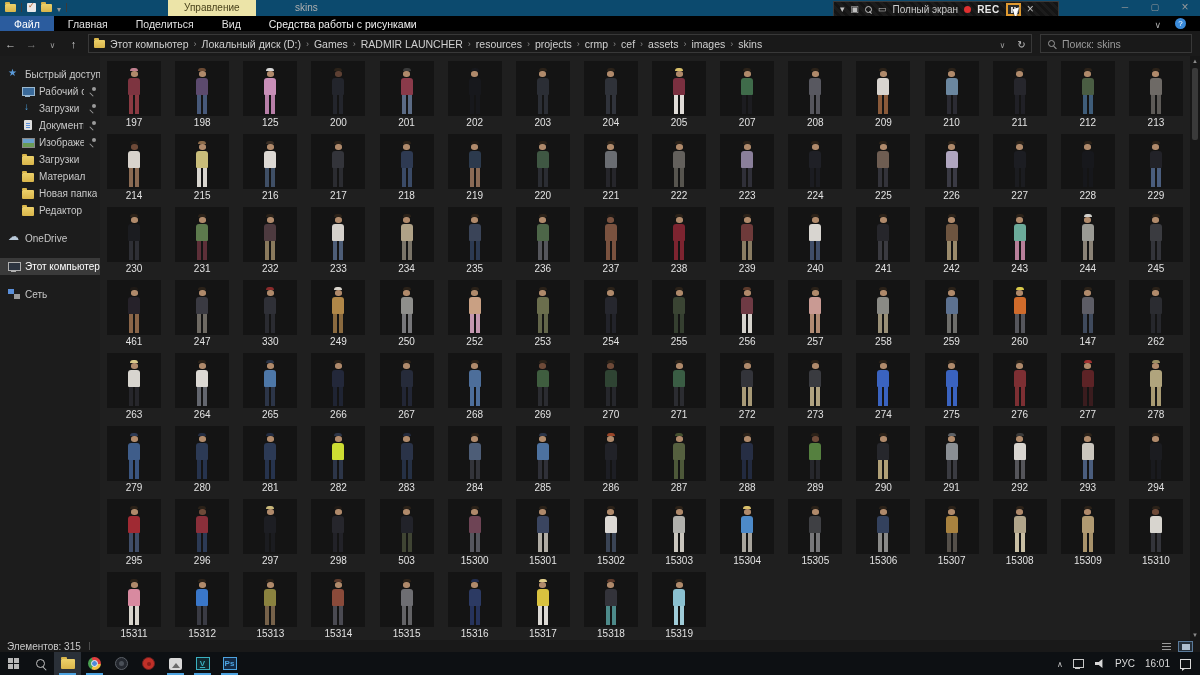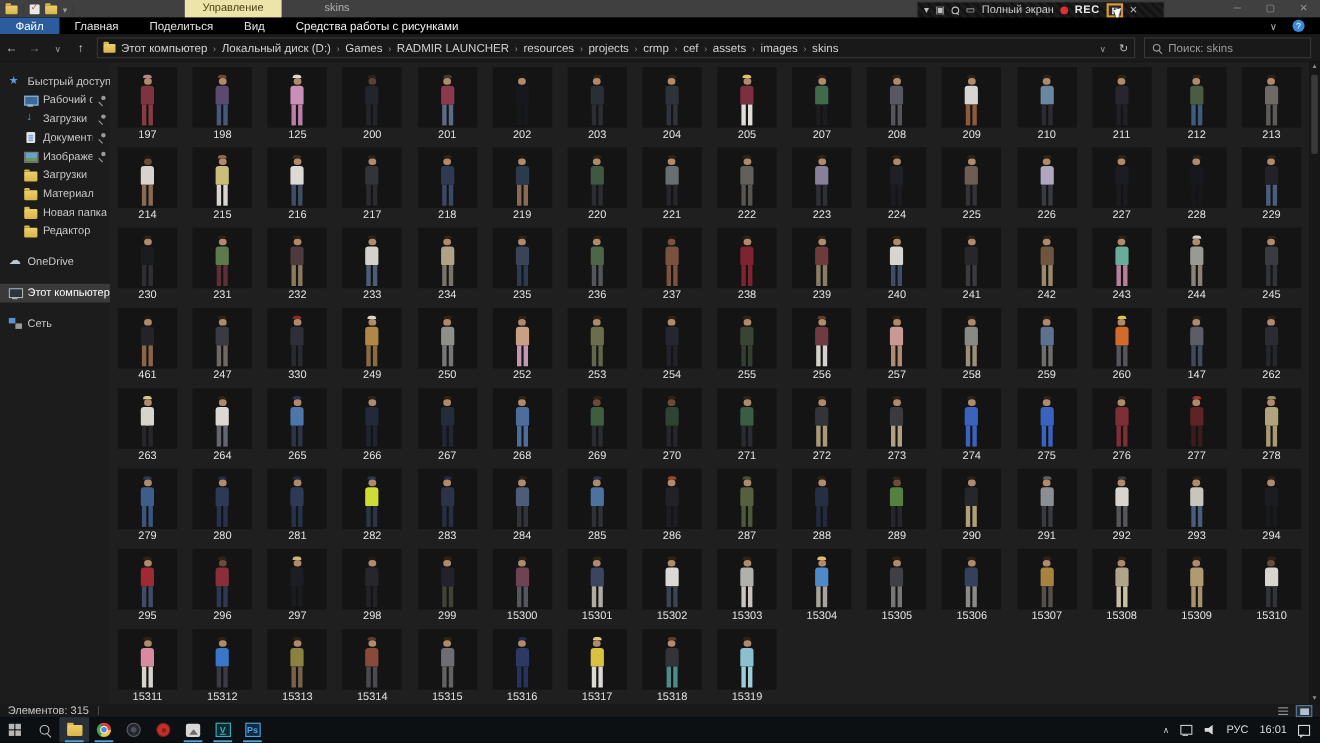--- a/index.html
+++ b/index.html
@@ -1,21 +1,21 @@
 <!DOCTYPE html>
 <html><head>
 <meta charset="utf-8">
 <style>
   *{margin:0;padding:0;box-sizing:border-box}
   html,body{background:#000}
   body{width:1200px;height:675px;position:relative;overflow:hidden;
        font-family:"Liberation Sans",sans-serif;color:#ccc}
 
   
-  .titlebar{position:absolute;top:0;left:0;right:0;height:16px;background:#404040;display:flex;align-items:center}
+  .titlebar{position:absolute;top:0;left:0;right:0;height:16px;background:#0c4a6e;display:flex;align-items:flex-end}
   .qat{display:flex;align-items:center;gap:5px;padding-left:5px}
   .qat-sep{width:1px;height:9px;background:#3a3a3a}
   .ic-folder-sm{width:11px;height:8px;background:linear-gradient(#ecd06a,#d9b54a);border-radius:1px;position:relative;margin-top:1px}
   .ic-folder-sm::before{content:"";position:absolute;top:-2px;left:0;width:5px;height:2px;background:#d9b54a;border-radius:1px 1px 0 0}
   .ic-check{width:9px;height:9px;background:#e8e8e8;border-radius:1px;position:relative}
   .ic-check::before{content:"✓";color:#b05a20;font-size:8px;position:absolute;left:1px;top:-2px}
   .g-chevron-sm::before{content:"▾";color:#9a9a9a;font-size:8px}
   .ctx-header{position:absolute;left:168px;top:0;height:16px;line-height:16px;background:#ece4a8;color:#4a431c;font-size:10px;padding:0 16px}
   .win-title{position:absolute;left:295px;top:2px;font-size:10px;color:#b0b0b0}
   .winctl{position:absolute;right:0;top:0;height:16px;display:flex}
@@ -1707,21 +1707,21 @@
           <div class="fig">
             <div class="hair" style="background: rgb(43, 34, 25);"></div>
             <div class="head" style="background: rgb(176, 138, 107);"></div>
             <div class="torso" style="background: rgb(34, 35, 42);"></div>
             <div class="legs">
               <div class="leg" style="background: rgb(63, 68, 51);"></div>
               <div class="leg" style="background: rgb(63, 68, 51);"></div>
             </div>
           </div>
         </div>
-        <div class="fname">299</div>
+        <div class="fname">503</div>
       </div>
       <div class="cell">
         <div class="tile">
           <div class="fig">
             <div class="hair" style="background: rgb(43, 34, 25);"></div>
             <div class="head" style="background: rgb(176, 138, 107);"></div>
             <div class="torso" style="background: rgb(110, 68, 85);"></div>
             <div class="legs">
               <div class="leg" style="background: rgb(85, 86, 94);"></div>
               <div class="leg" style="background: rgb(85, 86, 94);"></div>

